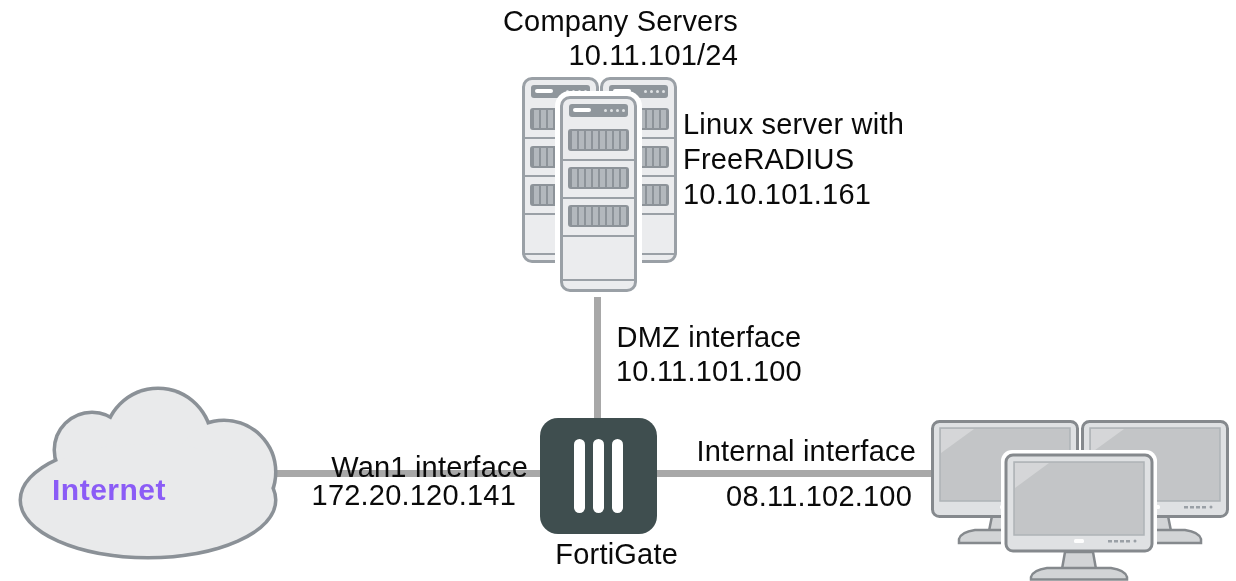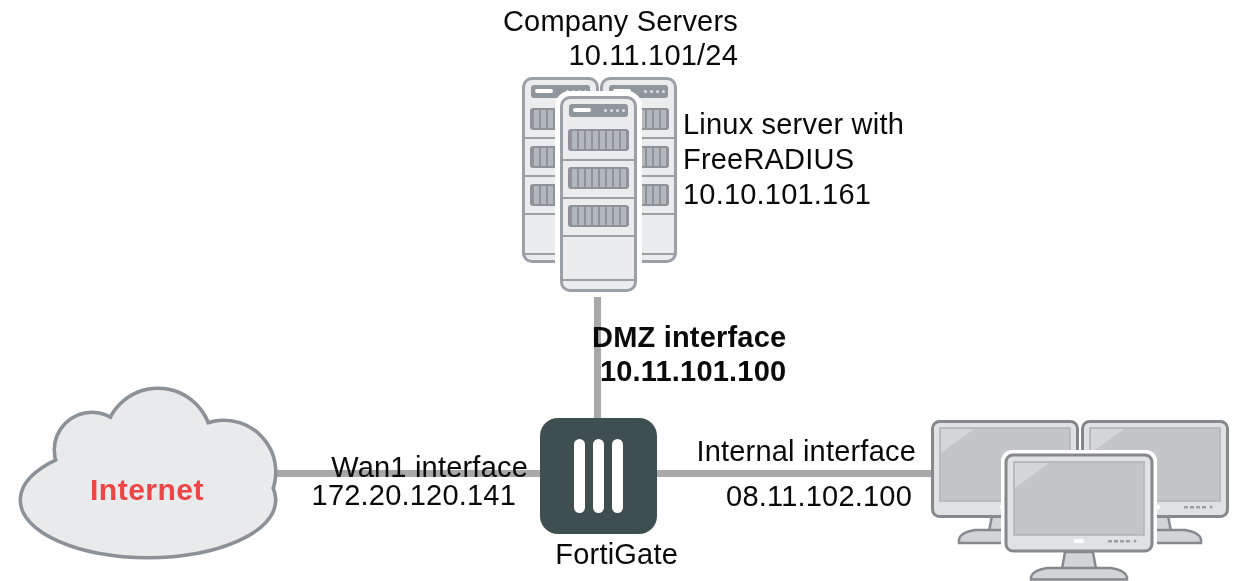--- a/index.html
+++ b/index.html
@@ -12,31 +12,31 @@
   .link.h{height:7px;}
   .link.v{width:7px;}
   #wan-line{left:250px;top:470px;width:296px;}
   #internal-line{left:650px;top:470px;width:290px;}
   #dmz-line{left:594px;top:284px;height:141px;}
   
   .lbl{position:absolute;color:#0a0a0a;font-size:29px;line-height:34px;letter-spacing:0.2px;white-space:nowrap;}
   .lbl.center{text-align:right;}
   #company-label{left:458px;top:4px;width:280px;}
   #linux-note{left:683px;top:107px;line-height:35px;text-align:left;}
-  #dmz-label{left:592px;top:320px;text-align:right;font-weight:bold;}
+  #dmz-label{left:616px;top:320px;text-align:center;}
   #wan-name{left:288px;top:450px;width:240px;}
   #wan-ip{left:276px;top:478px;width:240px;}
   #internal-name{left:666px;top:434px;width:250px;}
   #internal-ip{left:672px;top:479px;width:240px;}
   #fortigate-label{left:518px;top:537px;width:160px;}
   #main-network-label{left:956px;top:347px;width:250px;}
   
   #cloud-svg{position:absolute;left:8px;top:384px;}
-  #internet-label{position:absolute;left:52px;top:473px;width:190px;text-align:center;
-    font-size:30px;font-weight:bold;color:#ef4444;letter-spacing:0.5px;}
+  #internet-label{position:absolute;left:52px;top:473px;width:190px;text-align:left;
+    font-size:30px;font-weight:bold;color:#8b5cf6;letter-spacing:0.5px;}
   
   .tower{position:absolute;box-sizing:border-box;width:77px;background:#ebecee;
     border:3px solid #9aa0a6;border-radius:10px;}
   #tower-back-left{left:522px;top:77px;height:186px;}
   #tower-back-right{left:600px;top:77px;height:186px;}
   #tower-front{left:560px;top:96px;height:196px;box-shadow:0 0 0 5px #ffffff;z-index:2;}
   .panel{position:absolute;left:6px;right:6px;top:5px;height:13px;background:#8f969c;border-radius:3px;}
   .slot{position:absolute;left:4px;top:4px;width:18px;height:4px;background:#ffffff;border-radius:2px;}
   .pdots{position:absolute;right:3px;top:5px;}
   .pdot{display:inline-block;width:3px;height:3px;border-radius:50%;background:#dfe2e4;margin-left:3px;vertical-align:top;}

